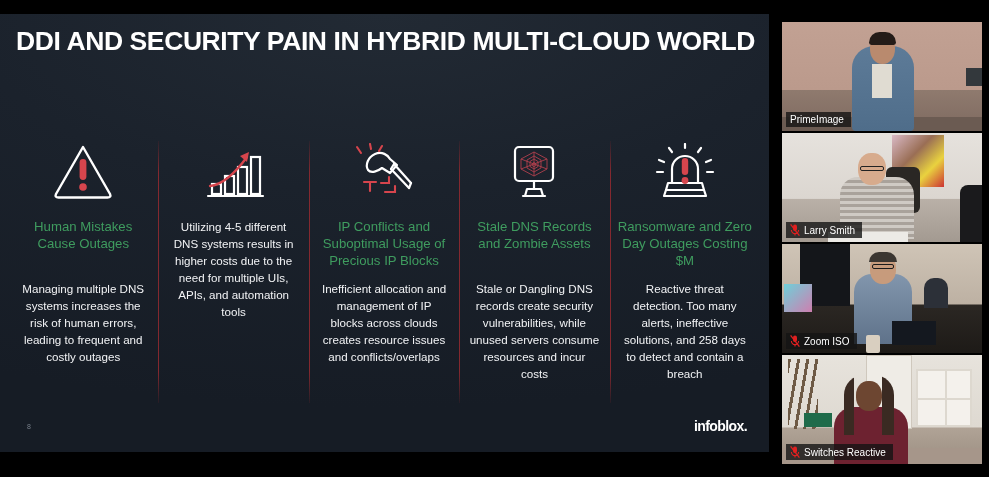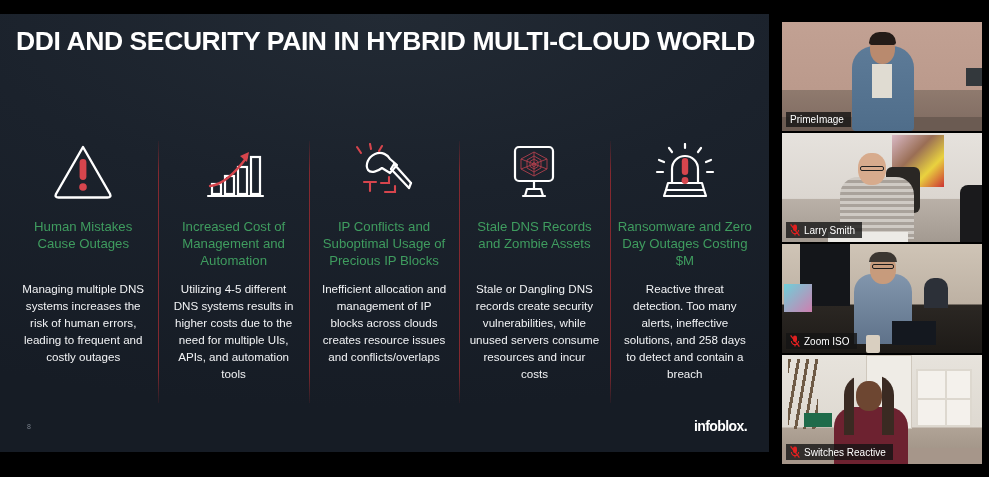--- a/index.html
+++ b/index.html
@@ -247,21 +247,20 @@
               <rect x="9" y="41" width="9" height="10"></rect>
               <rect x="22" y="33" width="9" height="18"></rect>
               <rect x="35" y="24" width="9" height="27"></rect>
               <rect x="48" y="14" width="9" height="37"></rect>
               <path d="M5 53 H60" stroke-linecap="round"></path>
             </g>
             <path d="M7 43 C18 42 30 33 44 14" fill="none" stroke="#d6454d" stroke-width="2.4" stroke-linecap="round"></path>
             <path d="M37 13 L46 9 L44 19 Z" fill="#d6454d"></path>
           </svg>
         </div>
-        <div class="col-head">Increased Cost of Management and Automation</div>
         <div class="col-body">Utilizing 4-5 different DNS systems results in higher costs due to the need for multiple UIs, APIs, and automation tools</div>
       </div>
 
       <div class="col">
         <div class="icon-wrap">
           <svg width="66" height="58" viewBox="0 0 66 58">
             <g fill="none" stroke="#ffffff" stroke-width="2.2" stroke-linejoin="round" stroke-linecap="round">
               <path d="M17 27 C14 22 17 14 24 11 C31 8 37 12 39 16 L46 22 L39 30 L31 25 C27 28 20 31 17 27 Z"></path>
               <path d="M40 26 L58 45"></path>
               <path d="M43 21 L60 40"></path>

